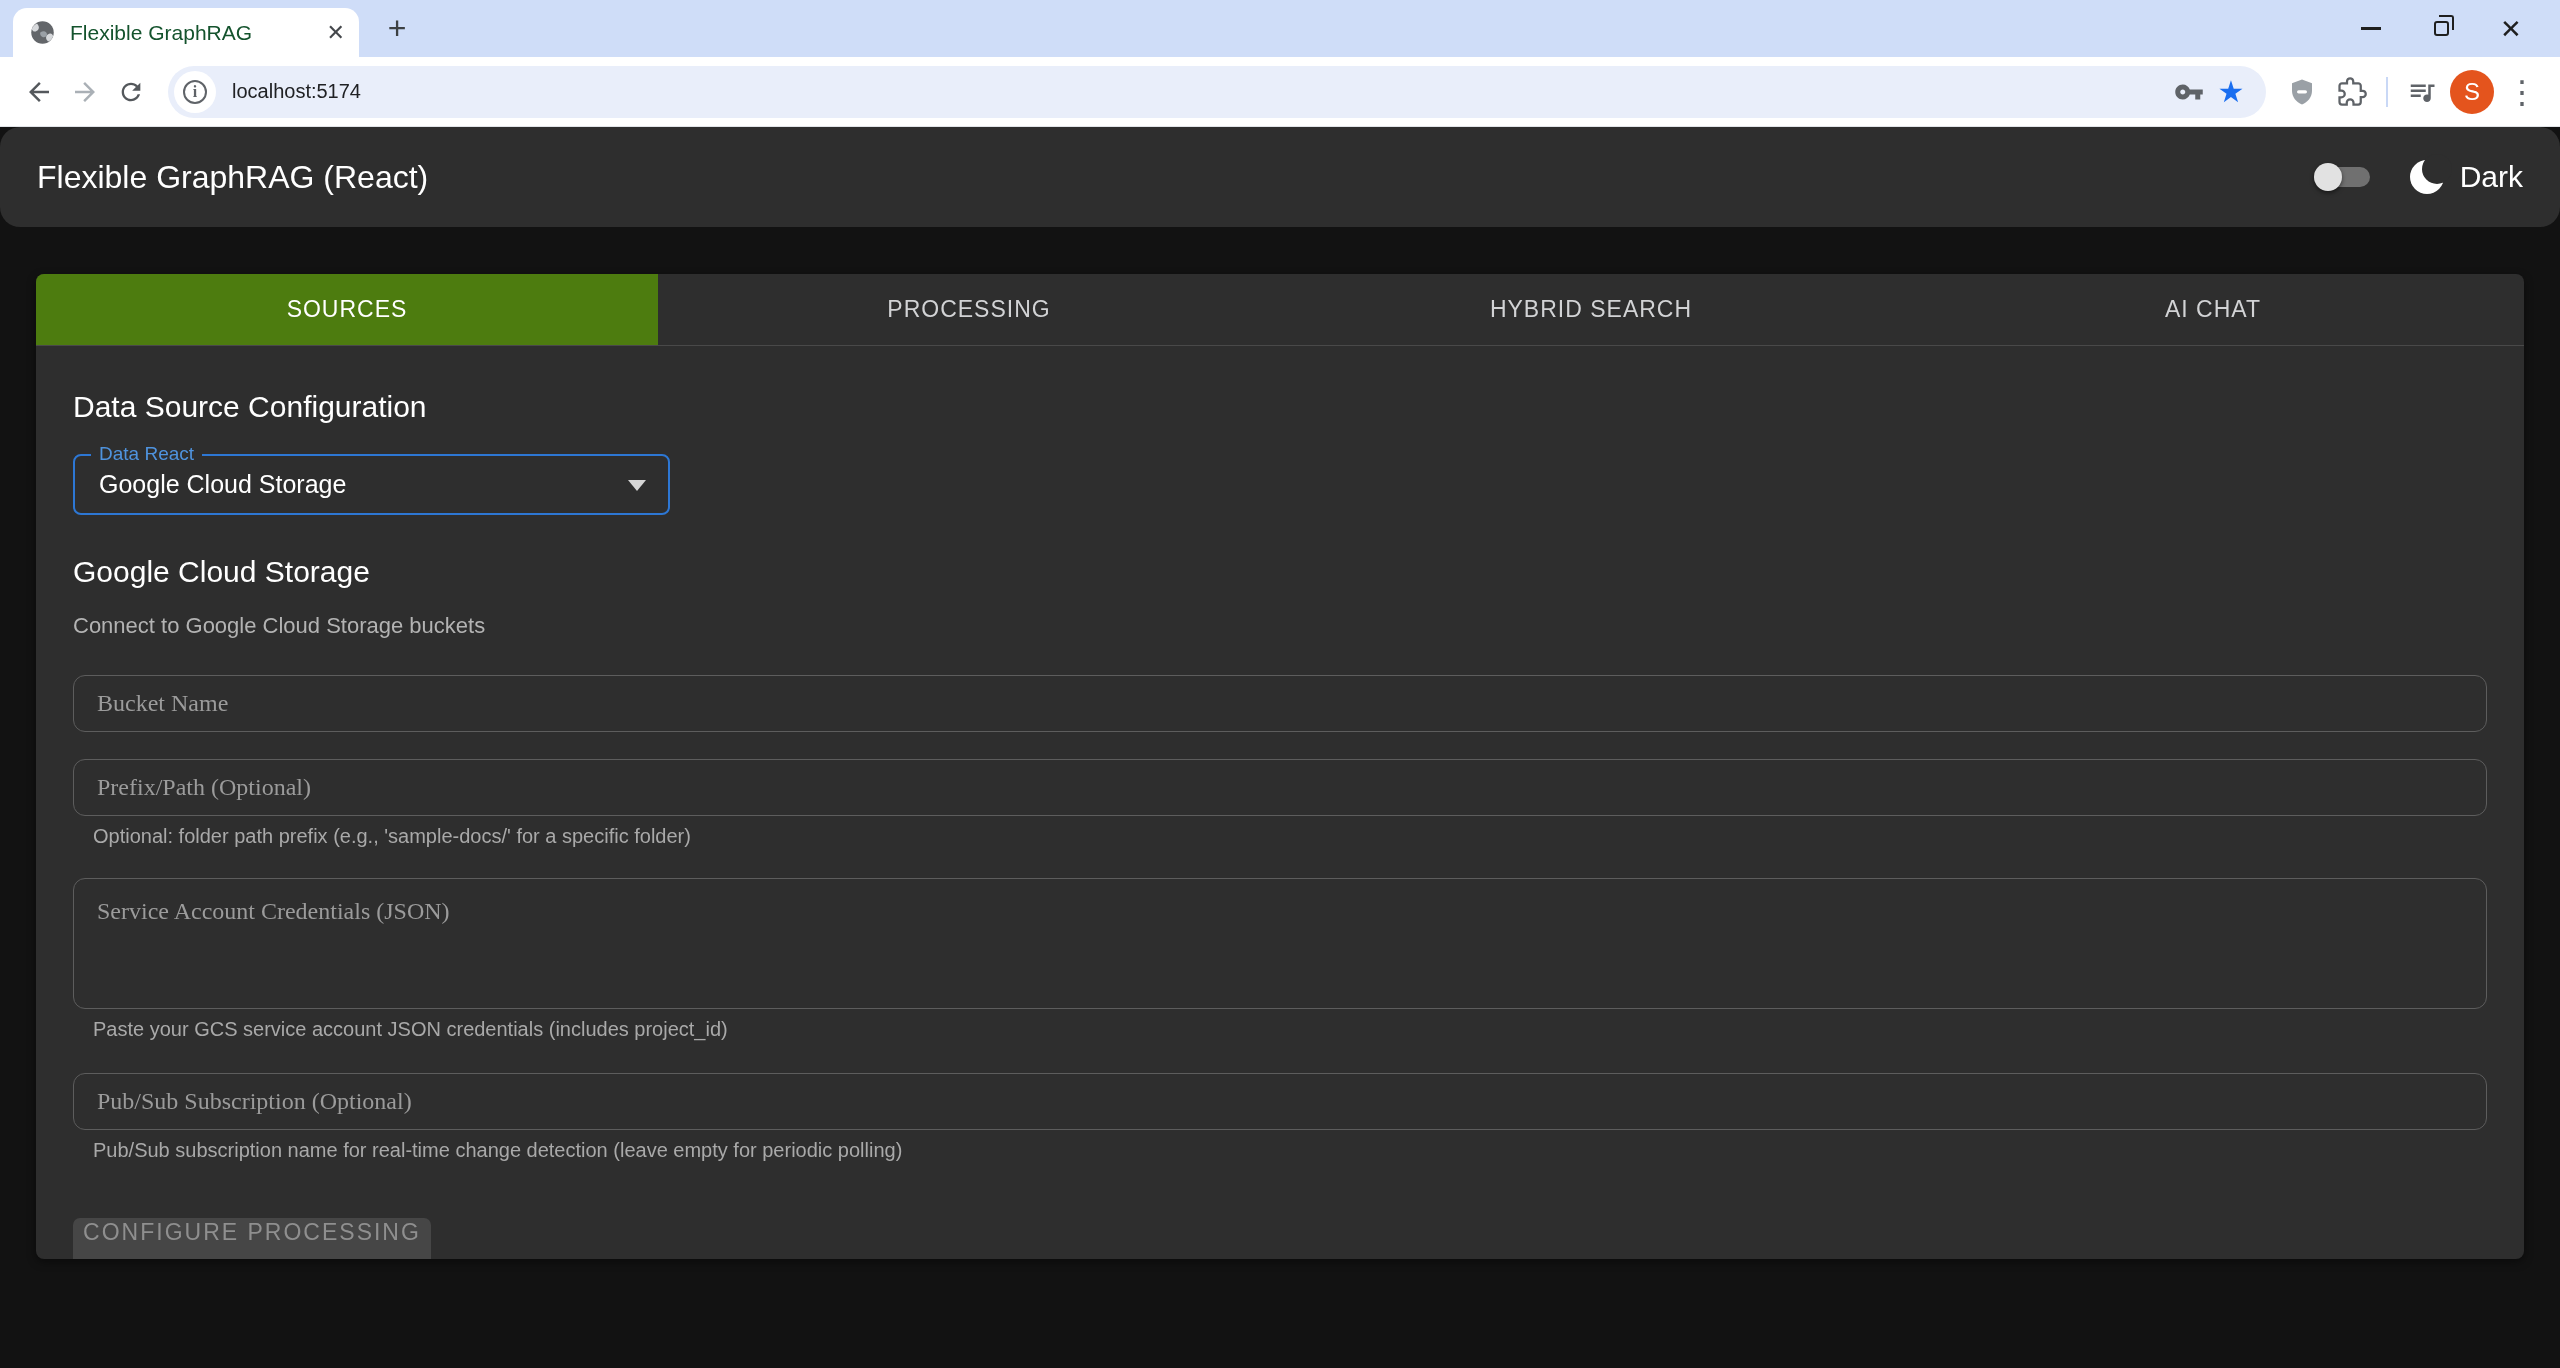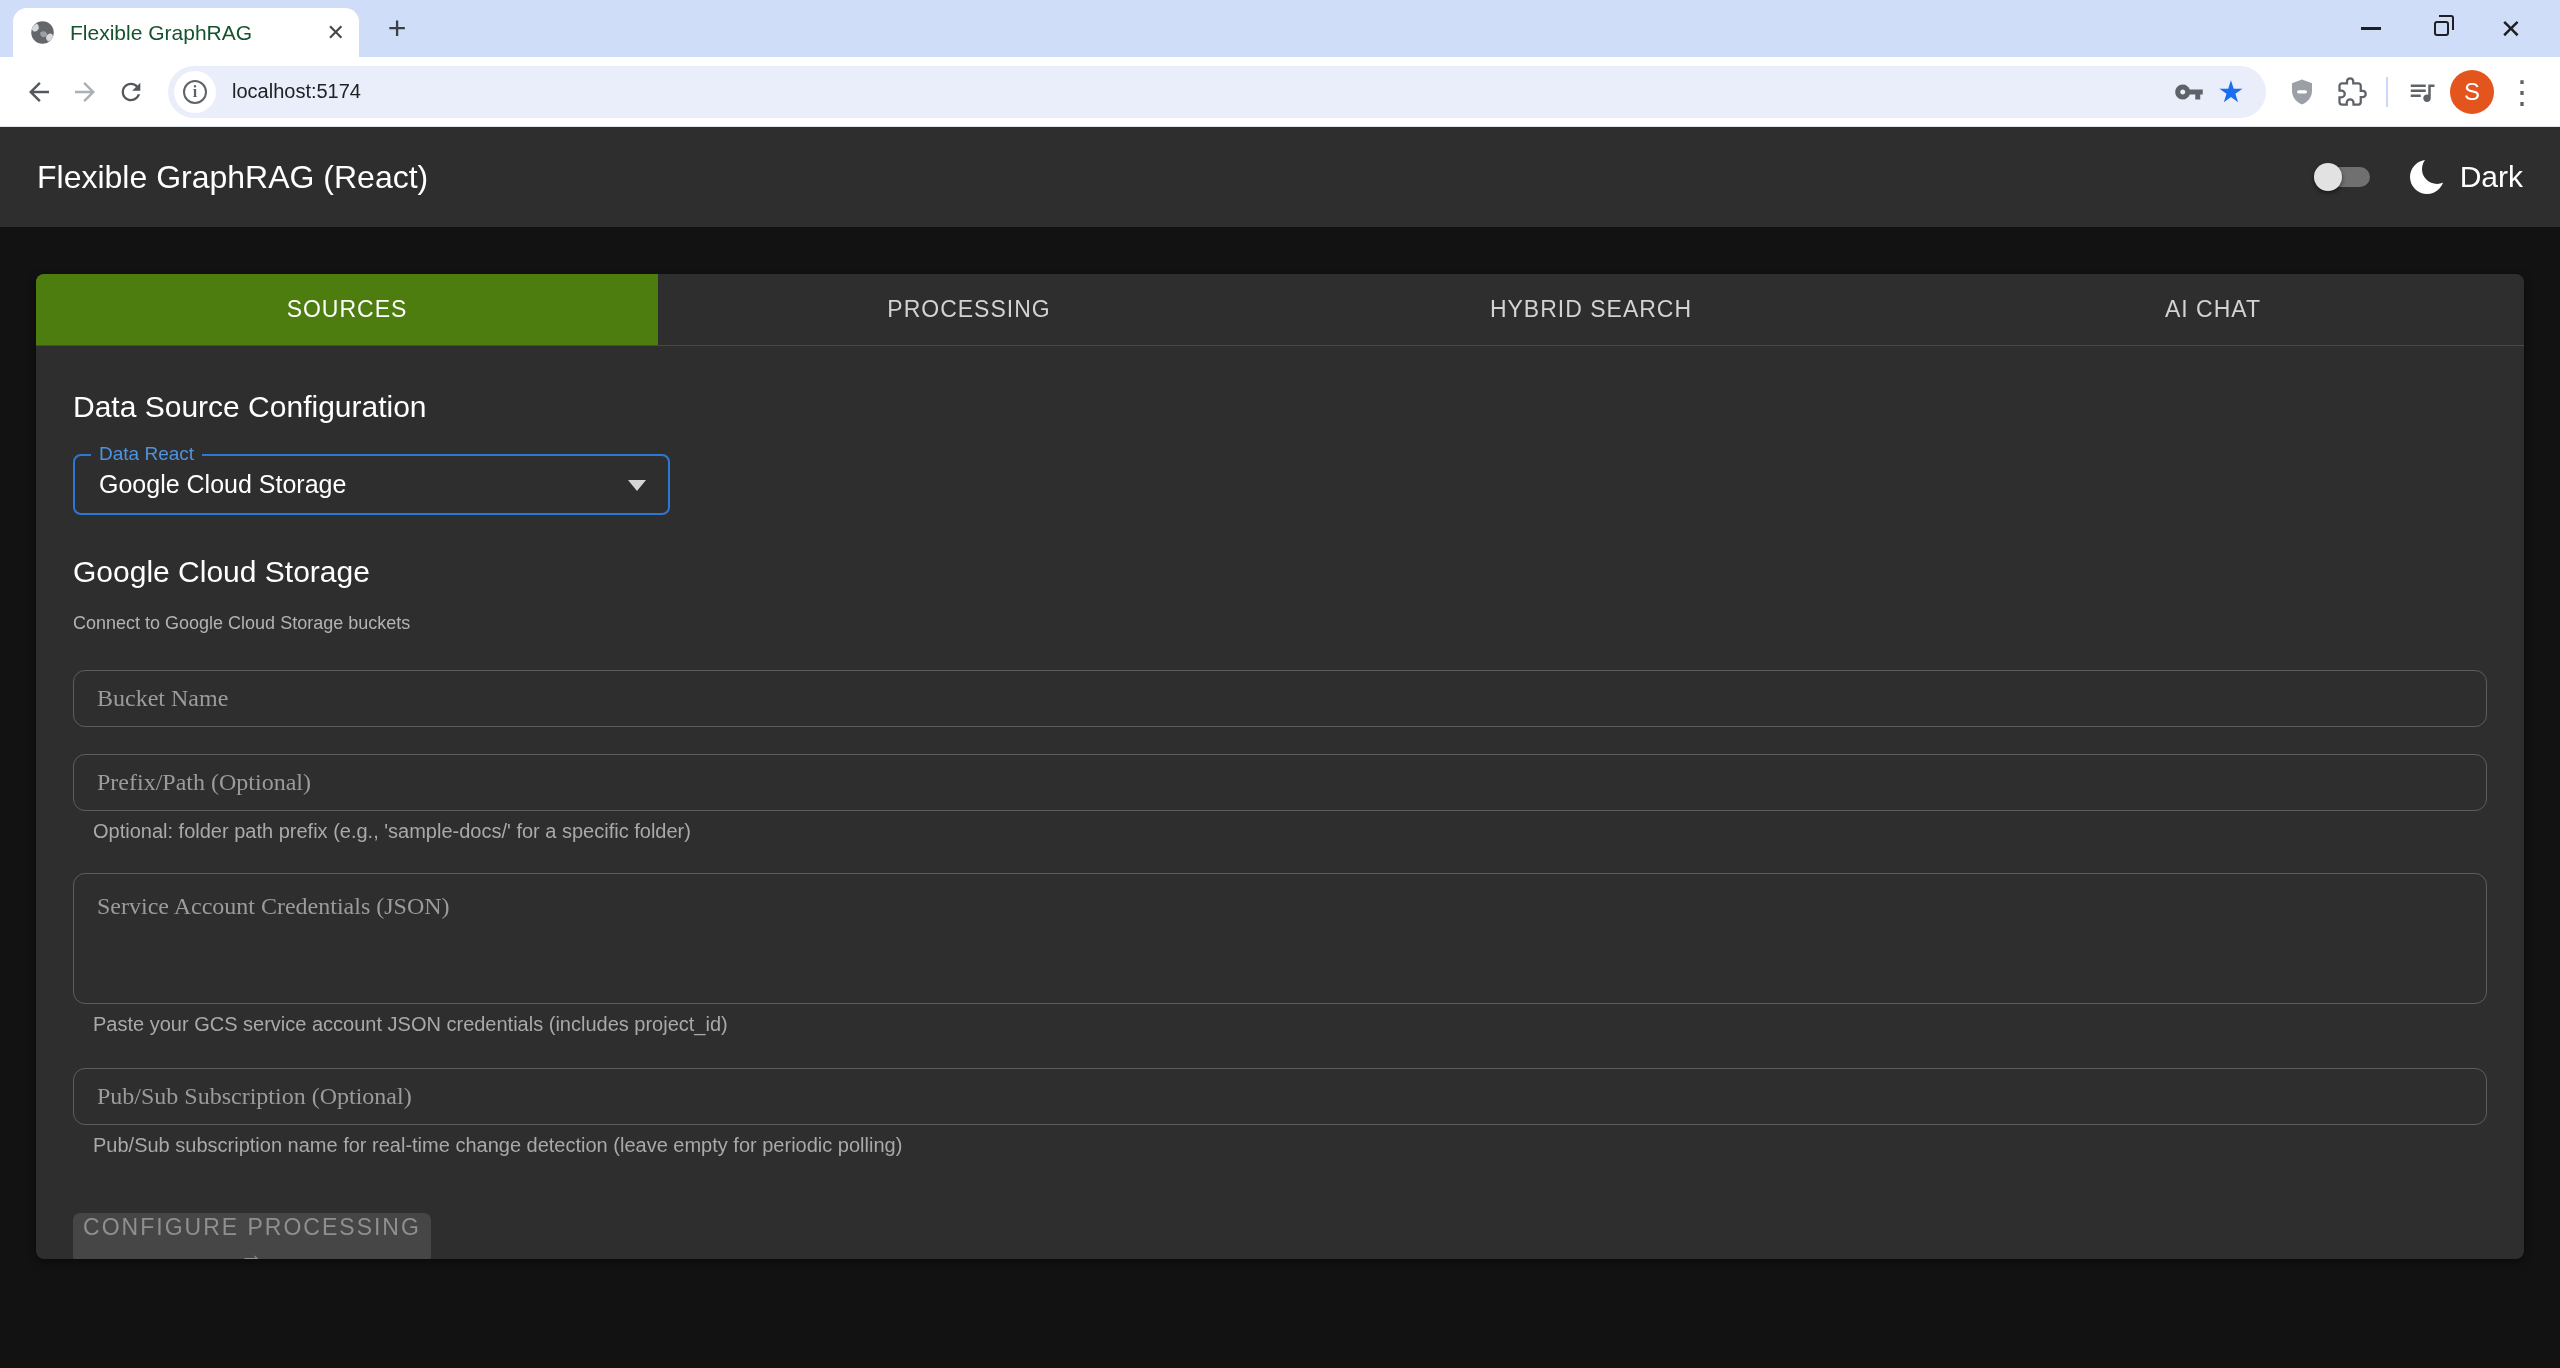--- a/index.html
+++ b/index.html
@@ -41,21 +41,21 @@
   .pill-icon { width:42px; height:42px; display:flex; align-items:center; justify-content:center; cursor:pointer; }
   .star-glyph { font-size:30px; color:#1a6ef0; line-height:1; }
   .toolbar-right { display:flex; align-items:center; gap:6px; }
   .tb-icon { width:44px; height:44px; display:flex; align-items:center; justify-content:center; cursor:pointer; }
   .vsep { width:2px; height:30px; background:#c9d8f6; margin:0 6px; }
   .avatar { width:44px; height:44px; border-radius:50%; background:#e4541d; color:#ffffff;
     font-size:24px; display:flex; align-items:center; justify-content:center; cursor:pointer; }
   .kebab { font-size:32px; color:#5f6368; line-height:1; }
 
   
-  .app-header { height:100px; background:#2e2e2e; display:flex; align-items:center; padding:0 37px; }
+  .app-header { height:100px; background:#2e2e2e; display:flex; align-items:center; padding:0 37px;border-radius:20px; }
   .app-title { font-size:32px; color:#ffffff; font-weight:400; }
   .header-right { margin-left:auto; display:flex; align-items:center; }
   .switch { position:relative; width:53px; height:20px; border-radius:10px; background:#707070;
     margin-right:40px; cursor:pointer; }
   .switch-knob { position:absolute; left:-3px; top:-4px; width:28px; height:28px; border-radius:50%;
     background:#e2e2e2; box-shadow:0 2px 4px rgba(0,0,0,0.5); }
   .moon { position:relative; width:34px; height:34px; margin-right:16px; overflow:visible; }
   .moon::before { content:''; position:absolute; inset:0; border-radius:50%; background:#ffffff; }
   .moon::after { content:''; position:absolute; left:12px; top:-6px; width:30px; height:30px;
     border-radius:50%; background:#2e2e2e; }
@@ -75,21 +75,21 @@
 
   .select { position:relative; width:597px; height:61px; border:2px solid #2d77d4; border-radius:8px;
     display:flex; align-items:center; padding:0 24px; margin-bottom:40px; cursor:pointer; }
   .select-label { position:absolute; top:-13px; left:16px; padding:0 8px; background:#2e2e2e;
     font-size:19px; color:#4f93de; }
   .select-value { font-size:25px; color:#ffffff; }
   .select-arrow { position:absolute; right:22px; top:50%; margin-top:-5px; width:0; height:0;
     border-left:9px solid transparent; border-right:9px solid transparent; border-top:11px solid #d6d6d6; }
 
   .section-title { font-size:30px; font-weight:400; color:#ffffff; margin:0 0 24px; }
-  .section-sub { font-size:18px; color:#b3b3b3; margin:15px 0 36px; }
+  .section-sub { font-size:22px; color:#b3b3b3; margin:15px 0 36px; }
 
   .text-input { display:block; width:100%; height:57px; background:transparent;
     border:1px solid #5d5d5d; border-radius:12px; padding:0 23px; font-size:24px; color:#ffffff;
     font-family:Liberation Serif, serif; outline:none; }
   textarea.text-input { height:131px; padding:16px 23px; resize:none; line-height:1.4; }
   .text-input::placeholder { color:#9b9b9b; opacity:1; }
   .helper { font-size:20px; color:#a9a9a9; margin:9px 0 0 20px; }
   .gap-sm { margin-bottom:27px; }
   .gap-md { margin-bottom:30px; }
   .gap-lg { margin-bottom:32px; }

